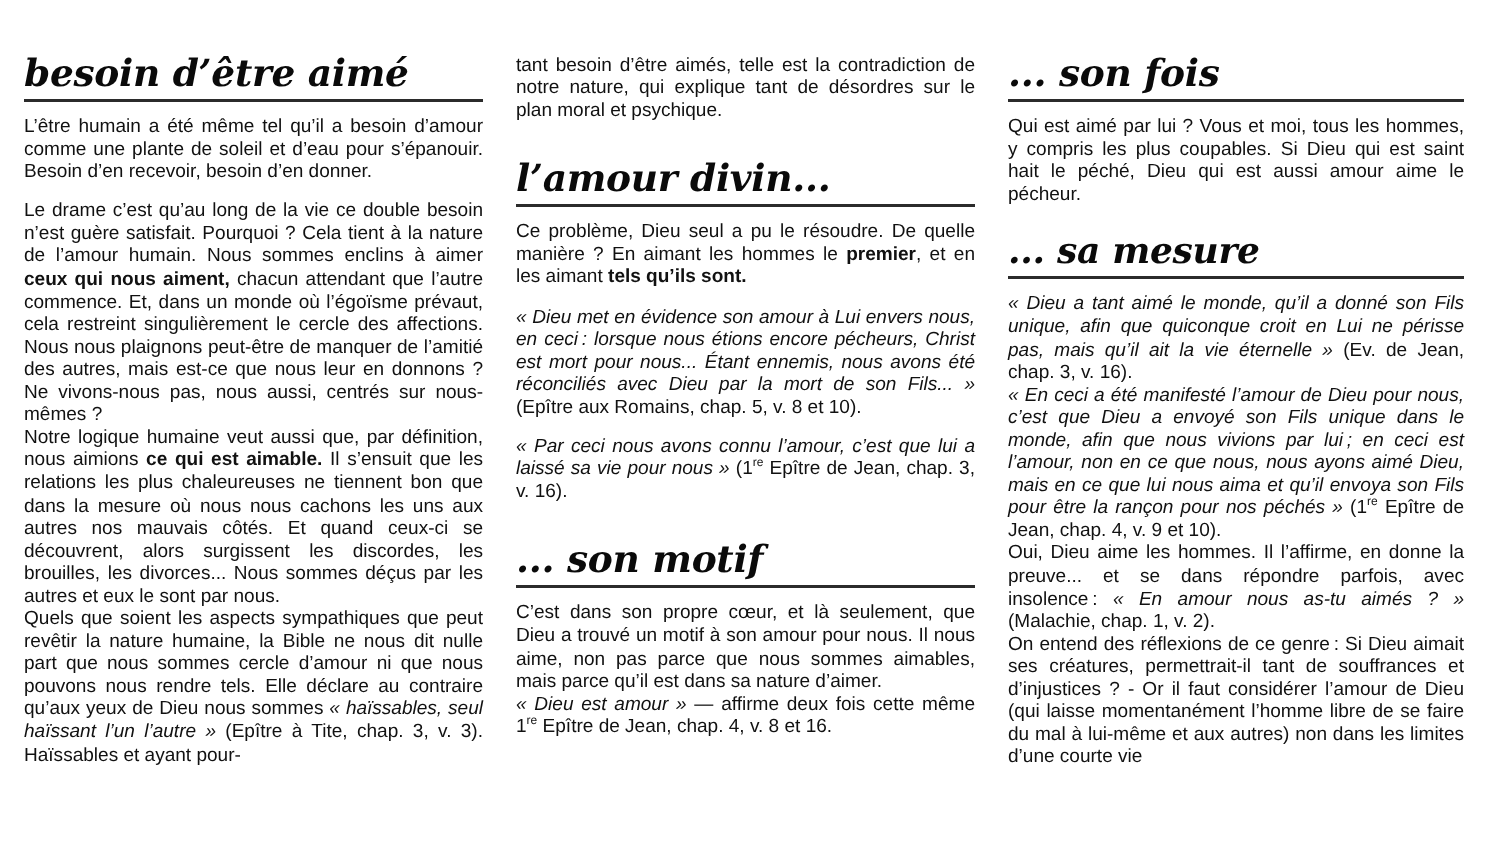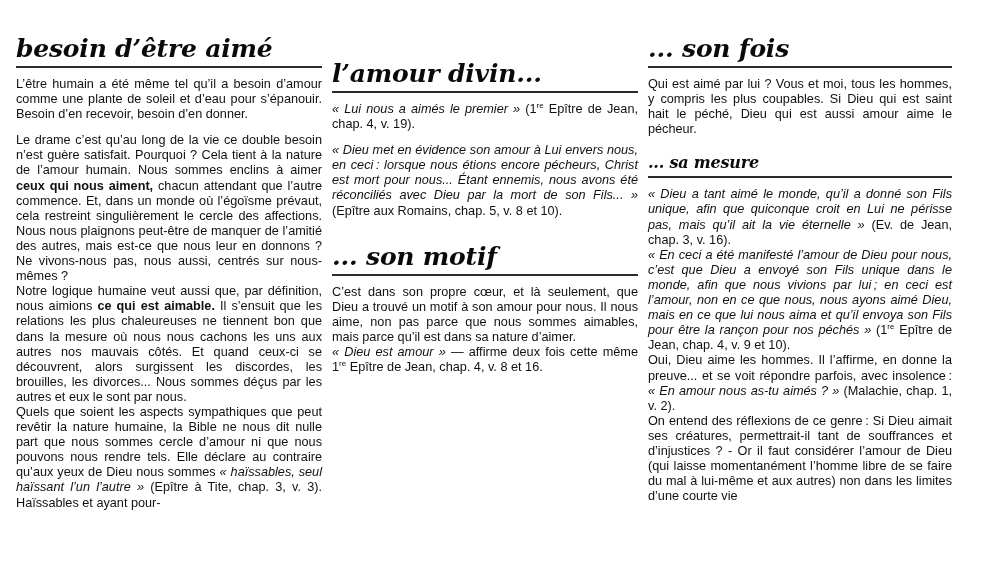--- a/index.html
+++ b/index.html
@@ -14,42 +14,42 @@
     color: #000000;
     overflow: hidden;
   }
   .page {
     position: relative;
     width: 999px;
     height: 561px;
     box-sizing: border-box;
     padding: 36px 16px 10px 16px;
     display: flex;
-    gap: 10px;
+    gap: 22px;
     align-items: flex-start;
   }
   .column {
     width: 306px;
     flex: 0 0 306px;
   }
   .column-3 { width: 304px; flex: 0 0 304px; }
 
   h2.heading {
     font-family: "DejaVu Serif", "Liberation Serif", serif;
     font-weight: bold;
     font-style: italic;
     font-size: 25px;
     line-height: 1.0;
     letter-spacing: -0.2px;
     margin: 0 0 5px 0;
     padding: 0;
     color: #0a0a0a;
     white-space: nowrap;
   }
-  h2.heading.small { font-size: 16px; }
+  h2.heading.small { font-size: 24px; }
 
   .rule {
     height: 0;
     border: none;
     border-top: 2.4px solid #2b2b2b;
     margin: 0 0 9px 0;
     padding: 0;
     width: 100%;
   }
 
@@ -98,35 +98,41 @@
     </p>
 
     <p class="tight">
       <span>Quels que soient les aspects sympathiques que peut revêtir la nature humaine, la Bible ne nous dit nulle part que nous sommes cercle d’amour ni que nous pouvons nous rendre tels. Elle déclare au contraire qu’aux yeux de Dieu nous sommes </span><span class="i">« haïssables, seul haïssant l’un l’autre »</span><span> (Epître à Tite, chap. 3, v. 3). Haïssables et ayant pour-</span>
     </p>
 
   </div>
 
   <div class="column">
 
+    <p>
+      <span>tant besoin d’être aimés, telle est la contradiction de notre nature, qui explique tant de désordres sur le plan moral et psychique.</span>
+    </p>
 
     <div class="spacer-lg"></div>
 
     <h2 class="heading">l’amour divin...</h2>
     <hr class="rule">
 
+    <p>
+      <span>Ce problème, Dieu seul a pu le résoudre. De quelle manière ? En aimant les hommes le </span><span class="b">premier</span><span>, et en les aimant </span><span class="b">tels qu’ils sont.</span>
+    </p>
 
-    <p class="tight">
-      <span class="i">« Lui nous a aimés le premier »</span><span> (1</span><sup>re</sup><span> Epître de Jean, chap. 4, v. 19).</span>
-    </p>
 
     <p class="gap">
       <span class="i">« Dieu met en évidence son amour à Lui envers nous, en ceci : lorsque nous étions encore pécheurs, Christ est mort pour nous... Étant ennemis, nous avons été réconciliés avec Dieu par la mort de son Fils... »</span><span> (Epître aux Romains, chap. 5, v. 8 et 10).</span>
     </p>
 
+    <p class="gap">
+      <span class="i">« Par ceci nous avons connu l’amour, c’est que lui a laissé sa vie pour nous »</span><span> (1</span><sup>re</sup><span> Epître de Jean, chap. 3, v. 16).</span>
+    </p>
 
     <div class="spacer-lg"></div>
 
     <h2 class="heading">... son motif</h2>
     <hr class="rule">
 
     <p>
       <span>C’est dans son propre cœur, et là seulement, que Dieu a trouvé un motif à son amour pour nous. Il nous aime, non pas parce que nous sommes aimables, mais parce qu’il est dans sa nature d’aimer.</span>
     </p>
 
@@ -152,21 +158,21 @@
 
     <p>
       <span class="i">« Dieu a tant aimé le monde, qu’il a donné son Fils unique, afin que quiconque croit en Lui ne périsse pas, mais qu’il ait la vie éternelle »</span><span> (Ev. de Jean, chap. 3, v. 16).</span>
     </p>
 
     <p class="tight">
       <span class="i">« En ceci a été manifesté l’amour de Dieu pour nous, c’est que Dieu a envoyé son Fils unique dans le monde, afin que nous vivions par lui ; en ceci est l’amour, non en ce que nous, nous ayons aimé Dieu, mais en ce que lui nous aima et qu’il envoya son Fils pour être la rançon pour nos péchés »</span><span> (1</span><sup>re</sup><span> Epître de Jean, chap. 4, v. 9 et 10).</span>
     </p>
 
     <p class="tight">
-      <span>Oui, Dieu aime les hommes. Il l’affirme, en donne la preuve... et se voit répondre parfois, avec insolence : </span><span class="i">« En amour nous as-tu aimés ? »</span><span> (Malachie, chap. 1, v. 2).</span>
+      <span>Oui, Dieu aime les hommes. Il l’affirme, en donne la preuve... et se dans répondre parfois, avec insolence : </span><span class="i">« En amour nous as-tu aimés ? »</span><span> (Malachie, chap. 1, v. 2).</span>
     </p>
 
     <p class="tight">
       <span>On entend des réflexions de ce genre : Si Dieu aimait ses créatures, permettrait-il tant de souffrances et d’injustices ? - Or il faut considérer l’amour de Dieu (qui laisse momentanément l’homme libre de se faire du mal à lui-même et aux autres) non dans les limites d’une courte vie</span>
     </p>
 
   </div>
 
 </div>
 

